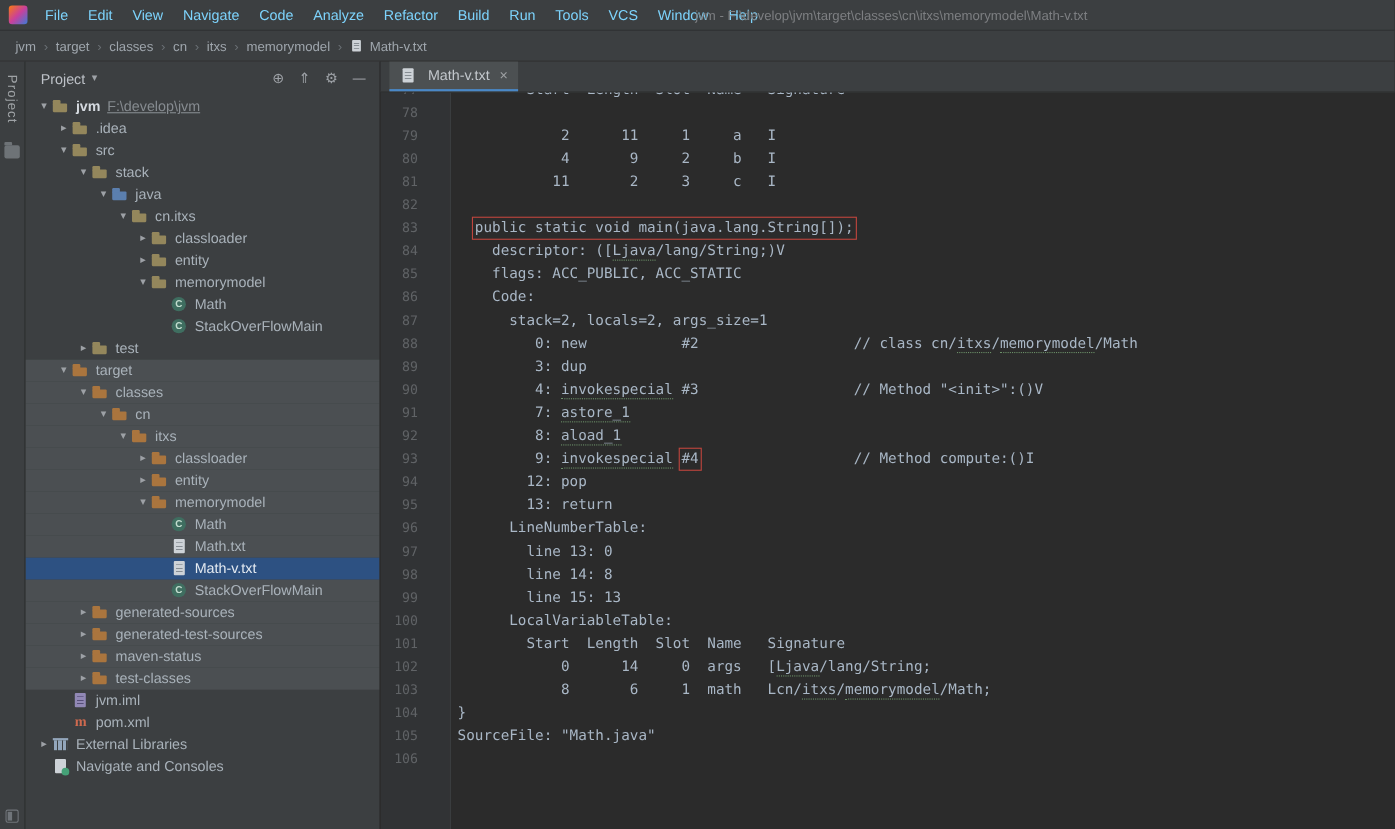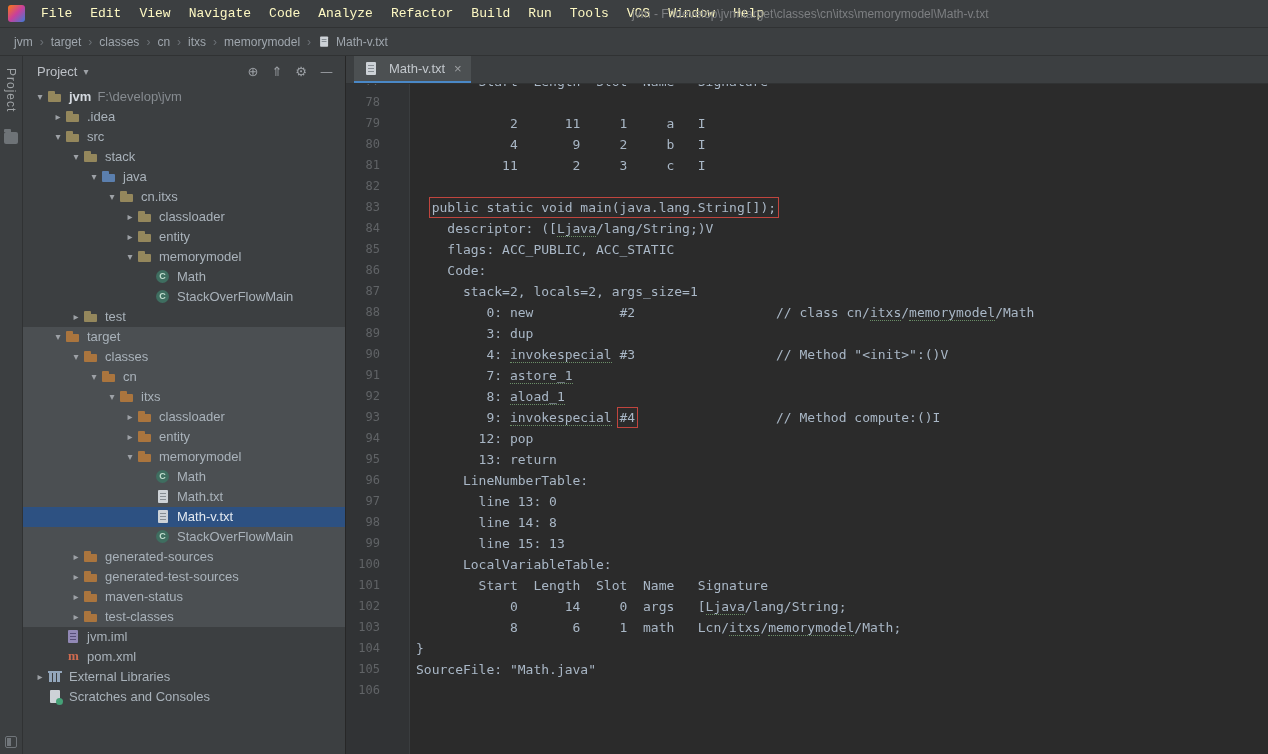--- a/index.html
+++ b/index.html
@@ -15,21 +15,21 @@
   .menubar{
     height:28px;background:#3c3f41;border-bottom:1px solid #303233;
     display:flex;align-items:center;position:relative;flex:none;
   }
   .logo{
     width:17px;height:17px;border-radius:3px;margin:0 7px 0 8px;flex:none;
     background:linear-gradient(135deg,#f97a12 0%,#c9409b 50%,#3b7bd7 100%);
   }
   .menu-items{display:flex;align-items:center;height:100%;}
   .menu-item{
-    padding:0 9px;color:#fef9c3;font-size:13px;line-height:27px;cursor:default;font-family:Liberation Mono, monospace;
+    padding:0 9px;color:#7dd3fc;font-size:13px;line-height:27px;cursor:default;
   }
   .win-title{
     position:absolute;left:632px;top:50%;transform:translateY(-50%);
     color:#7d7f82;font-size:12px;white-space:nowrap;
   }
 
   
   .breadcrumbs{
     height:28px;background:#3c3f41;border-bottom:1px solid #303233;
     display:flex;align-items:center;padding-left:12px;flex:none;font-size:12px;
@@ -74,21 +74,21 @@
 
   .tree{flex:1;overflow:hidden;font-size:13px;padding-top:1px;}
   .tree-row{
     height:20px;line-height:20px;display:flex;align-items:center;
     white-space:nowrap;color:#a9b2ba;cursor:default;
   }
   .tree-row.hl{background:var(--hl,#4b4f52);}
   .tree-row.sel{background:var(--sel,#2d5182);color:#e4eaf1;}
   .tree-row .lbl{margin-left:1px;}
   .tree-row .lbl.bold{font-weight:bold;color:#d5dae0;}
-  .tree-row .sfx{color:#868b90;margin-left:6px;}
+  .tree-row .sfx{color:#868b90;margin-left:6px;text-decoration:underline;}
   .arrow{width:14px;flex:none;text-align:center;color:#9da1a6;font-size:10px;font-family:"DejaVu Sans",sans-serif;}
 
   
   .ico{width:17px;height:16px;position:relative;flex:none;margin-right:4px;display:inline-block;vertical-align:middle;}
   .ico.folder{--fc:#94875c;}
   .ico.folder::before{content:"";position:absolute;left:1px;top:5px;width:13px;height:8px;background:var(--fc);border-radius:1px;}
   .ico.folder::after{content:"";position:absolute;left:1px;top:2px;width:7px;height:4px;background:var(--fc);border-radius:1px 1px 0 0;}
   .ico.folder.blue{--fc:#5b7fae;}
   .ico.folder.ex{--fc:#aa753e;}
   .ico.class::before{
@@ -343,21 +343,21 @@
             <span class="lbl">pom.xml</span>
           </div>
           <div class="tree-row" style="padding-left: 10px;">
             <span class="arrow">▸</span>
             <span class="ico library"></span>
             <span class="lbl">External Libraries</span>
           </div>
           <div class="tree-row" style="padding-left: 10px;">
             <span class="arrow"></span>
             <span class="ico scratch"></span>
-            <span class="lbl">Scratches and Consoles</span>
+            <span class="lbl">Navigate and Consoles</span>
           </div>
         </div>
     </div>
 
     <div class="editor">
       <div class="tabbar">
         <div class="tab">
           <span class="ico file-text"></span>
           <span>Math-v.txt</span>
           <span class="tab-close">×</span>

